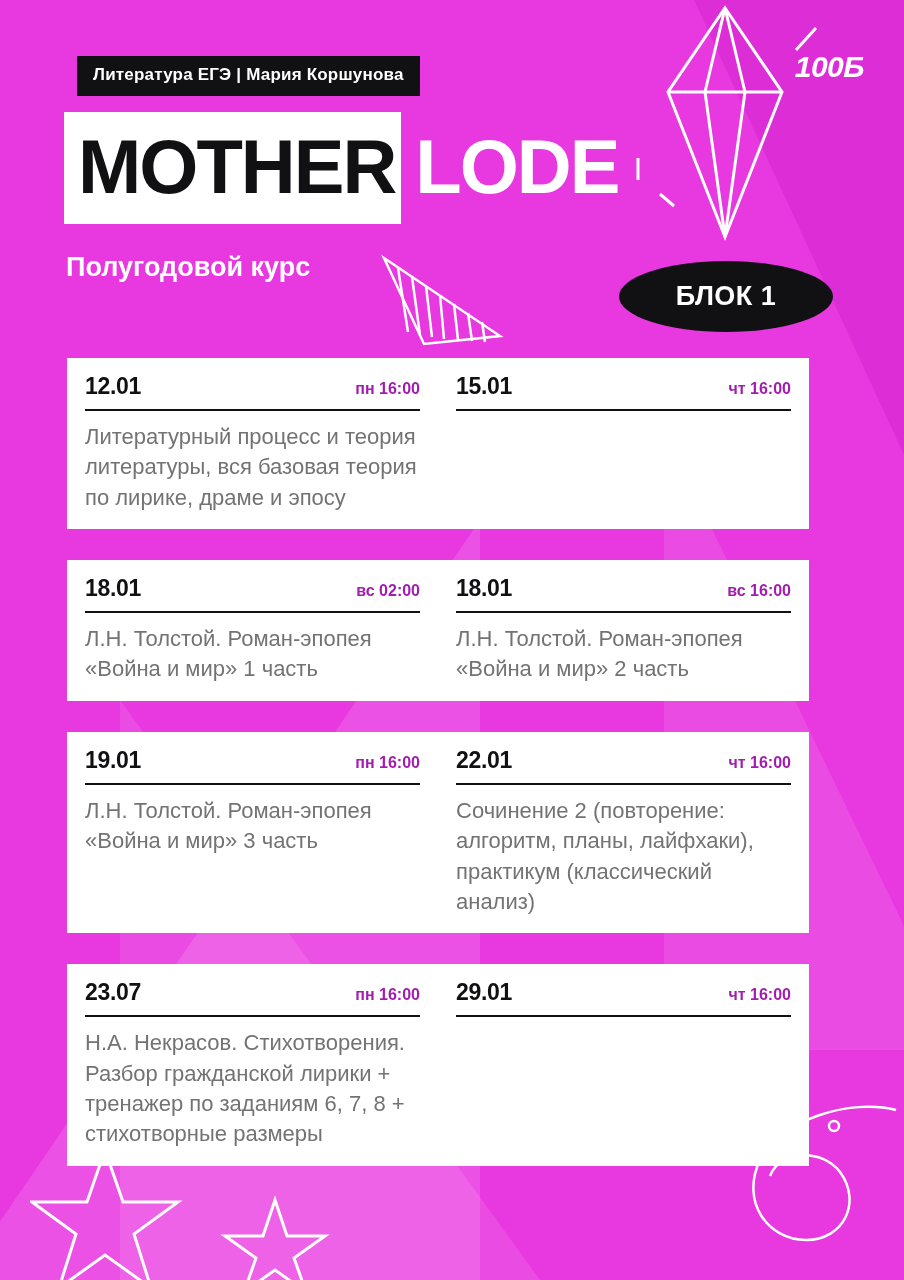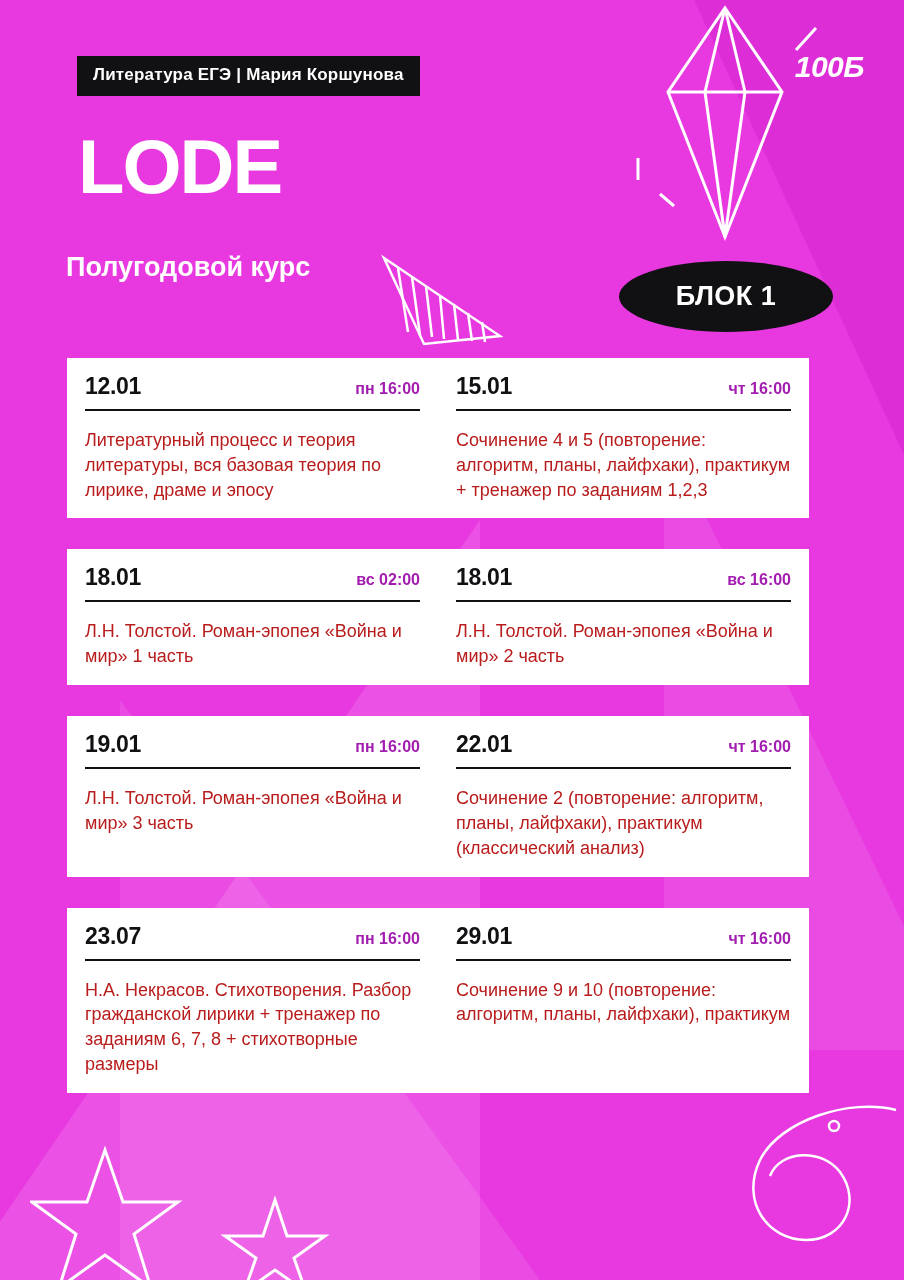--- a/index.html
+++ b/index.html
@@ -209,24 +209,23 @@
     font-weight: bold;
     color: #111114;
     letter-spacing: -0.3px;
   }
   .card-time {
     font-size: 16px;
     font-weight: bold;
     color: #a21caf;
   }
   .card-body {
-    font-size: 18px;
+    font-size: 22px;
     line-height: 1.38;
-    color: #b91c1c;
-    margin-top: 6px;
+    color: #737373;
   }
   .big-lesson-row {
     margin-top: -31px;
     margin-bottom: 31px;
     position: relative;
   }
   .big-lesson {
     background: #c92fcf;
     color: #ffffff;
     font-size: 18px;
@@ -302,20 +301,21 @@
     </g>
   </svg>
 </div>
 
 <div class="page">
 
   <div class="tag-line">Литература ЕГЭ | Мария Коршунова</div>
   <div class="badge-100b">100Б</div>
 
   <div class="logo-wrap">
+    <span class="logo-mother">MOTHER</span>
     <span class="logo-lode">LODE</span>
   </div>
 
   <div class="subtitle">Полугодовой курс</div>
   <div class="block-badge">БЛОК 1</div>
 
   <div class="schedule">
 
     <div class="row">
       <div class="card">
@@ -323,21 +323,20 @@
           <span class="card-date">12.01</span>
           <span class="card-time">пн 16:00</span>
         </div>
         <div class="card-body">Литературный процесс и теория литературы, вся базовая теория по лирике, драме и эпосу</div>
       </div>
       <div class="card">
         <div class="card-head">
           <span class="card-date">15.01</span>
           <span class="card-time">чт 16:00</span>
         </div>
-        <div class="card-body">Сочинение 4 и 5 (повторение: алгоритм, планы, лайфхаки), практикум + тренажер по заданиям 1,2,3</div>
       </div>
     </div>
 
     <div class="row">
       <div class="card">
         <div class="card-head">
           <span class="card-date">18.01</span>
           <span class="card-time">вс 02:00</span>
         </div>
         <div class="card-body">Л.Н. Толстой. Роман-эпопея «Война и мир» 1 часть</div>
@@ -375,18 +374,17 @@
           <span class="card-date">23.07</span>
           <span class="card-time">пн 16:00</span>
         </div>
         <div class="card-body">Н.А. Некрасов. Стихотворения. Разбор гражданской лирики + тренажер по заданиям 6, 7, 8 + стихотворные размеры</div>
       </div>
       <div class="card">
         <div class="card-head">
           <span class="card-date">29.01</span>
           <span class="card-time">чт 16:00</span>
         </div>
-        <div class="card-body">Сочинение 9 и 10 (повторение: алгоритм, планы, лайфхаки), практикум</div>
       </div>
     </div>
 
   </div>
 </div>
 
 </body></html>

